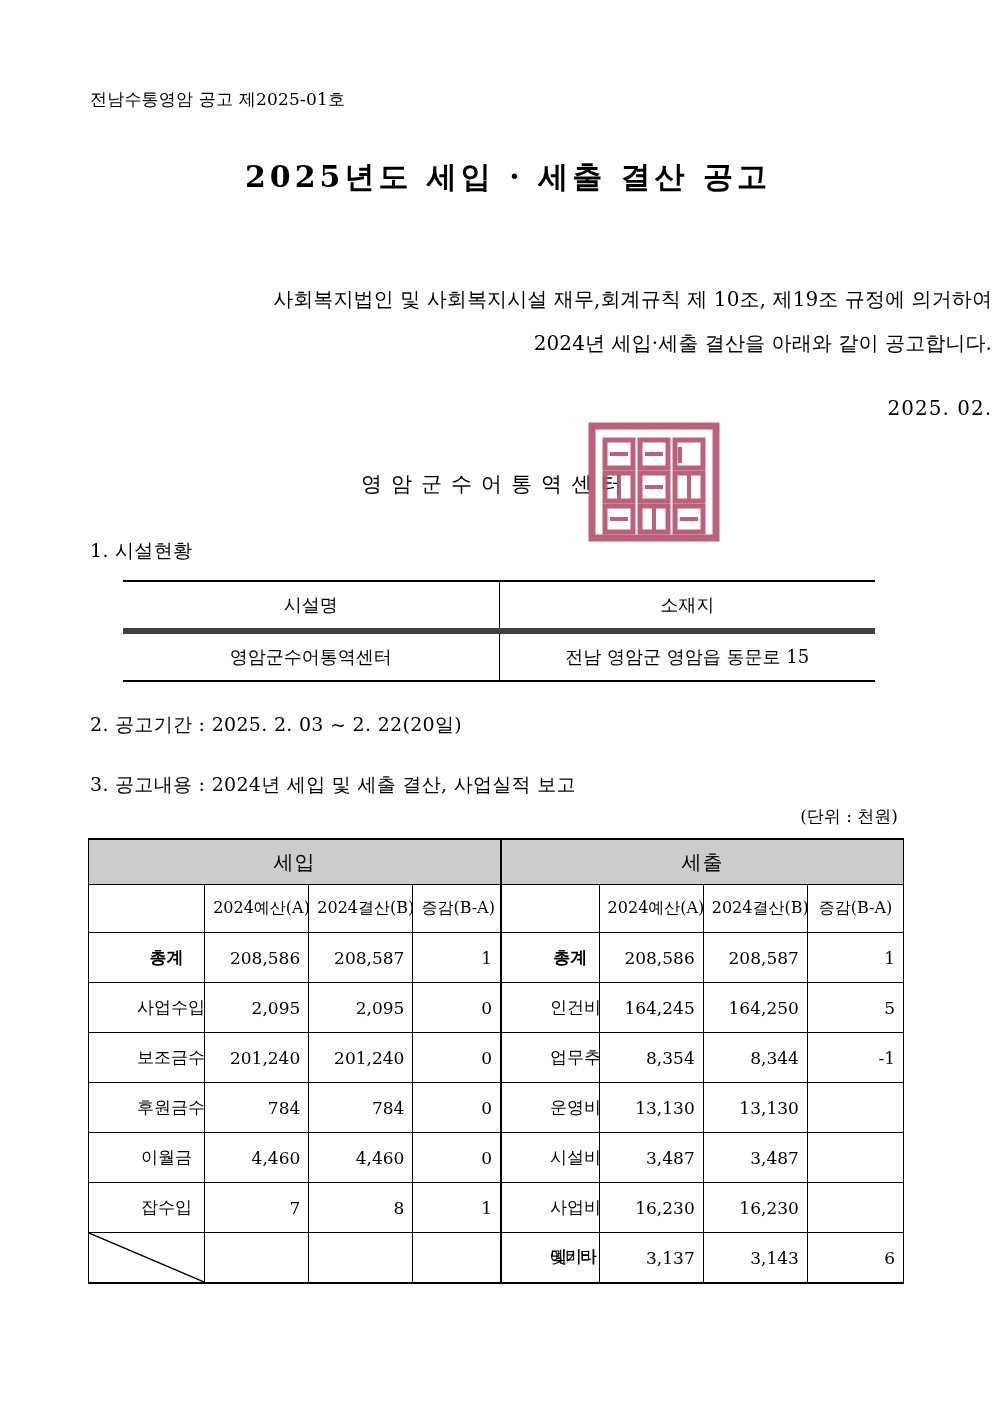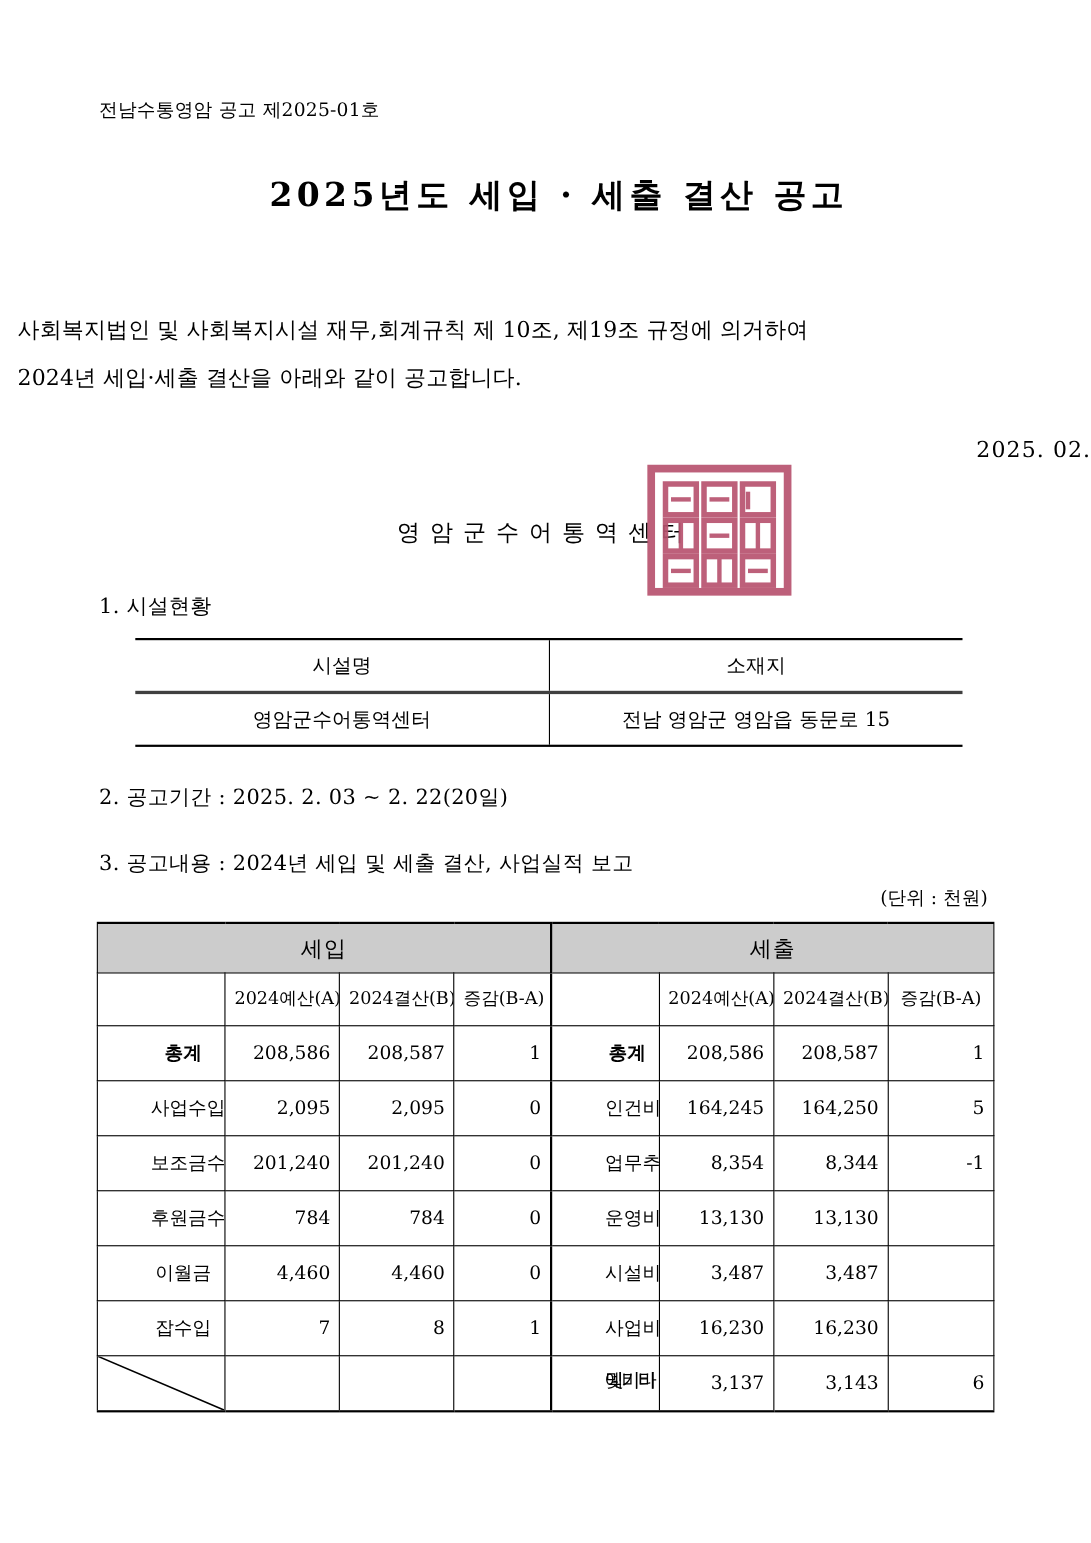--- a/index.html
+++ b/index.html
@@ -47,21 +47,21 @@
     white-space: nowrap;
     padding-left: 24px;
   }
 
   
   .intro {
     position: absolute;
     left: 0;
     right: 0;
     top: 277px;
-    text-align: left;
+    text-align: right;
     font-size: 20px;
     line-height: 44px;
     letter-spacing: 0.1px;
     margin-left: 16px;
   }
   .intro .line {
     display: block;
     white-space: nowrap;
   }
 
@@ -133,21 +133,21 @@
   .facility-table td {
     height: 46px;
     text-align: center;
     vertical-align: middle;
     border: none;
     padding: 0 4px;
     white-space: nowrap;
   }
   .facility-table thead td {
     border-top: 2px solid #000;
-    border-bottom: 3px solid #404040;
+    border-bottom: 6px solid #404040;
   }
   .facility-table tbody td {
     border-bottom: 2px solid #000;
   }
   .facility-table .col-div {
     border-right: 1px solid #000;
   }
 
   
   .fin-table {

